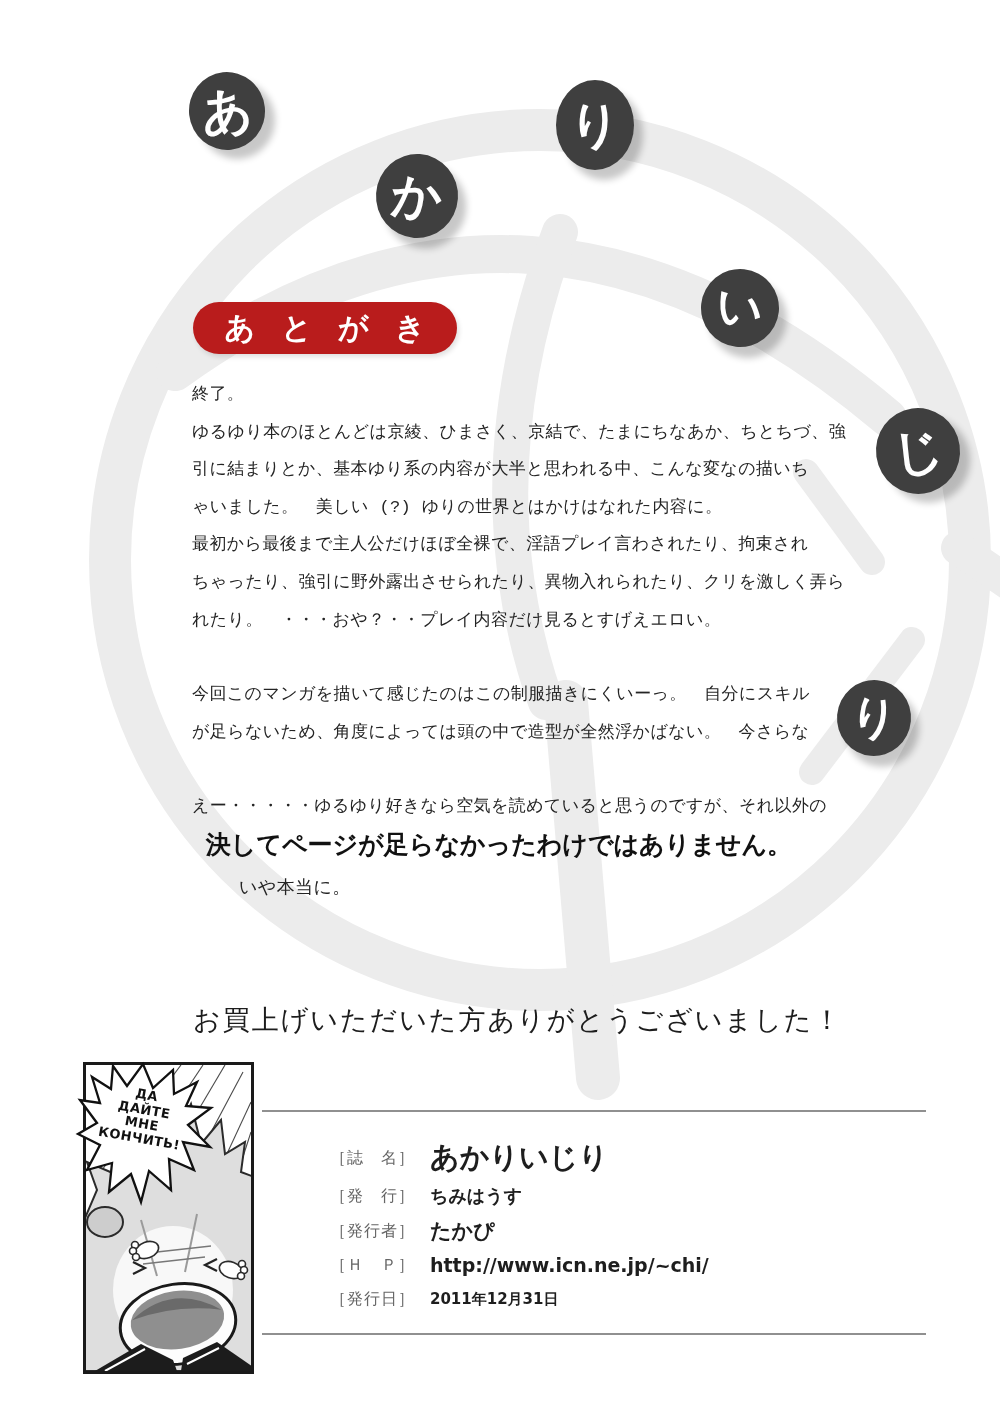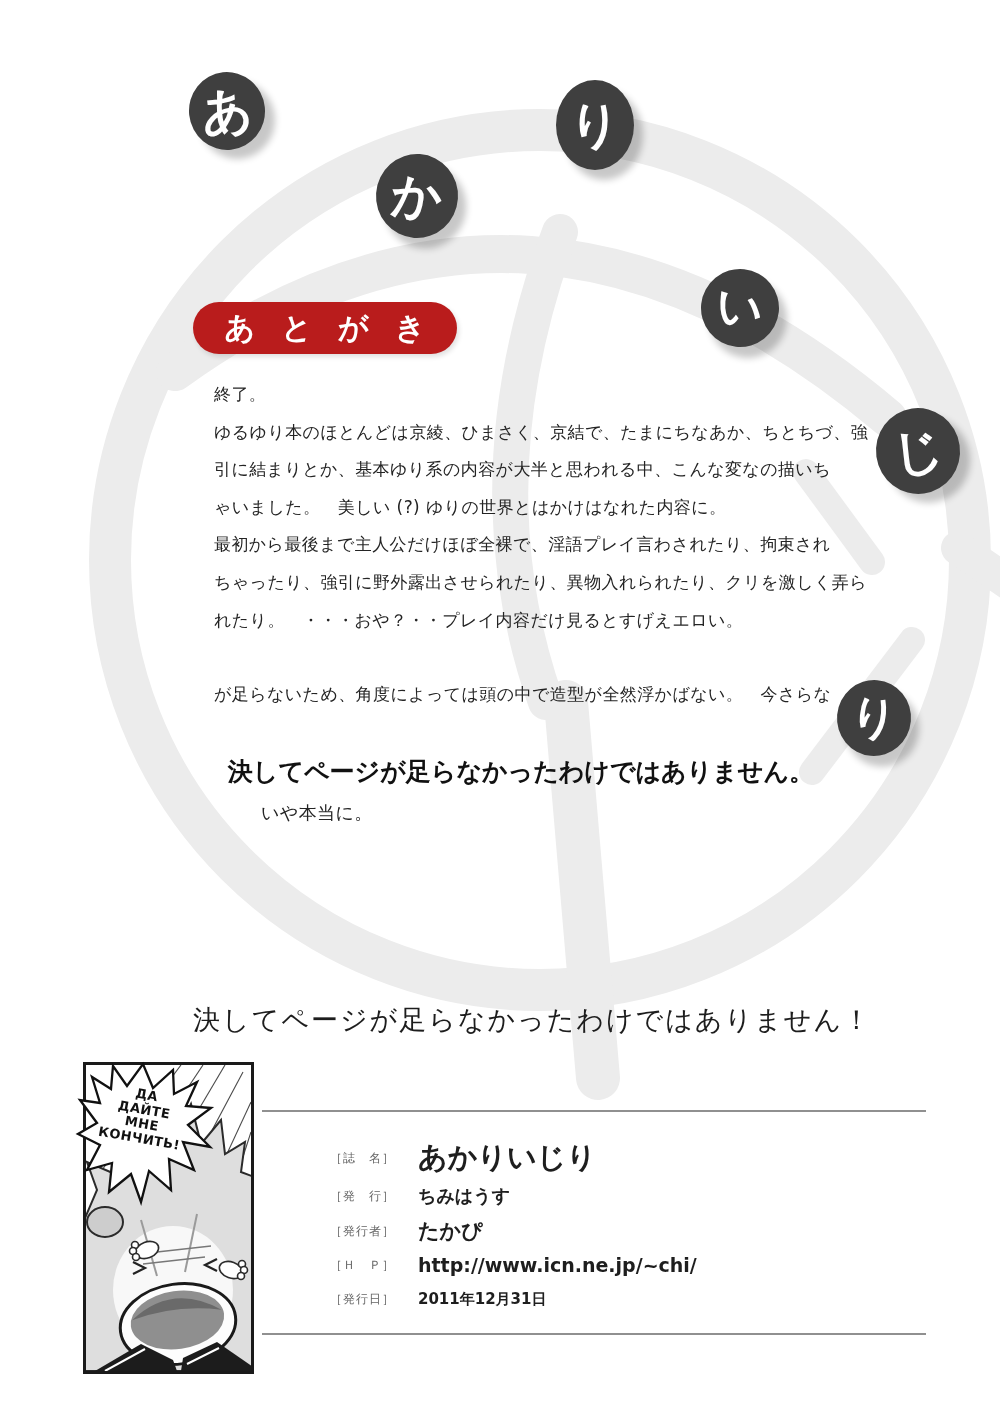--- a/index.html
+++ b/index.html
@@ -24,40 +24,41 @@
     background:#b91c1c;border-radius:26px;
     display:flex;align-items:center;justify-content:center;
     box-shadow:2px 3px 5px rgba(0,0,0,0.12);
   }
   .badge span{
     color:#fff;font-size:30px;font-weight:bold;
     letter-spacing:26px;margin-right:-26px;
   }
   
   .body-text{
-    position:absolute;left:214px;top:376px;width:600px;z-index:2;
+    position:absolute;left:192px;top:376px;width:600px;z-index:2;
     font-size:17px;line-height:37.6px;letter-spacing:0.4px;color:#242424;
     white-space:nowrap;
+    font-family:Liberation Mono, monospace;
   }
   .body-text .gap{height:37px;}
   .bold-line{
     font-size:25px;font-weight:bold;line-height:42px;color:#111;
     letter-spacing:0px;margin-left:-12px;text-align:right;
   }
   .small-line{font-size:18px;line-height:40px;margin-left:47px;}
   .thanks{
     position:absolute;left:193px;top:1002px;z-index:2;
     font-size:27px;letter-spacing:2px;color:#1d1d1d;white-space:nowrap;
   }
   
   .colophon-line{position:absolute;left:262px;width:664px;height:2px;background:#909090;z-index:2;}
   .colophon{position:absolute;left:330px;top:1138px;z-index:2;}
   .colophon .row{display:flex;align-items:center;}
-  .colophon .label{color:#666;font-size:12px;width:88px;letter-spacing:1px;flex:none;}
-  .colophon .value{color:#1e1e1e;font-weight:bold;margin-left:0;white-space:nowrap;}
+  .colophon .label{color:#666;font-size:16px;width:88px;letter-spacing:1px;flex:none;}
+  .colophon .value{color:#1e1e1e;font-weight:bold;margin-left:12px;white-space:nowrap;}
   .r1{height:40px}.r2{height:36px}.r3{height:34px}.r4{height:34px}.r5{height:34px}
   .v1{font-size:29px}.v2{font-size:18px}.v3{font-size:21px}.v4{font-size:19px}
   .v5{font-size:15px;font-weight:normal;color:#444;}
   
   .panel-svg{position:absolute;left:70px;top:1058px;z-index:3;}
   .bubble-text{
     position:absolute;left:95px;top:1088px;width:96px;z-index:4;
     transform:rotate(10deg);
     font-size:13px;font-weight:bold;line-height:14.5px;
     text-align:center;color:#111;letter-spacing:0.5px;
@@ -103,27 +104,29 @@
 
 <div class="body-text">
   <div>終了。</div>
   <div>ゆるゆり本のほとんどは京綾、ひまさく、京結で、たまにちなあか、ちとちづ、強</div>
   <div>引に結まりとか、基本ゆり系の内容が大半と思われる中、こんな変なの描いち</div>
   <div>ゃいました。　美しい (?) ゆりの世界とはかけはなれた内容に。</div>
   <div>最初から最後まで主人公だけほぼ全裸で、淫語プレイ言わされたり、拘束され</div>
   <div>ちゃったり、強引に野外露出させられたり、異物入れられたり、クリを激しく弄ら</div>
   <div>れたり。　・・・おや？・・プレイ内容だけ見るとすげえエロい。</div>
   <div class="gap"></div>
+  <div>今回このマンガを描いて感じたのはこの制服描きにくいーっ。　自分にスキル</div>
   <div>が足らないため、角度によっては頭の中で造型が全然浮かばない。　今さらな</div>
   <div class="gap"></div>
+  <div>えー・・・・・ゆるゆり好きなら空気を読めていると思うのですが、それ以外の</div>
   <div class="bold-line">決してページが足らなかったわけではありません。</div>
   <div class="small-line">いや本当に。</div>
 </div>
 
-<div class="thanks">決してページが足らなかったわけではありません！</div>
+<div class="thanks">お買上げいただいた方ありがとうございました！</div>
 
 <svg class="panel-svg" width="192" height="318" viewBox="0 0 192 318">
   <defs>
     <clipPath id="pclip">
         <rect x="16" y="7" width="165" height="306"></rect>
       </clipPath>
   </defs>
   <rect x="14.5" y="5.5" width="168" height="309" fill="#ffffff" stroke="#1a1a1a" stroke-width="3"></rect>
   <g clip-path="url(#pclip)">
     <g transform="translate(13,4)">

